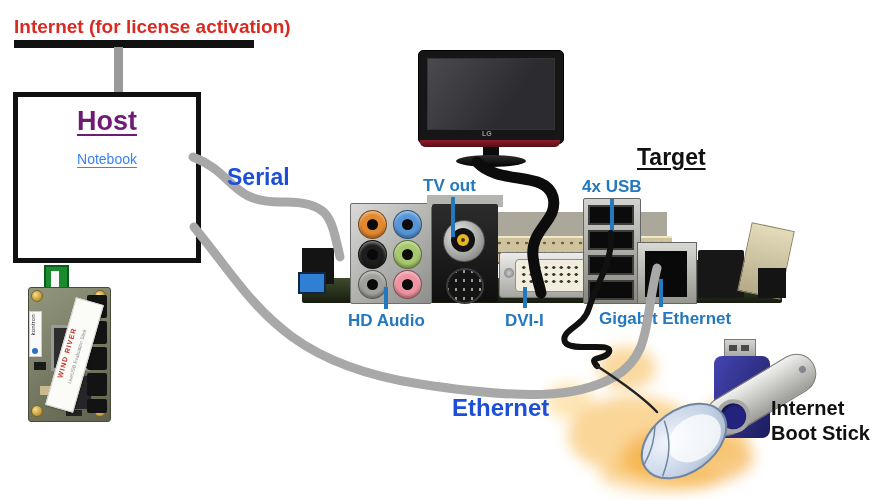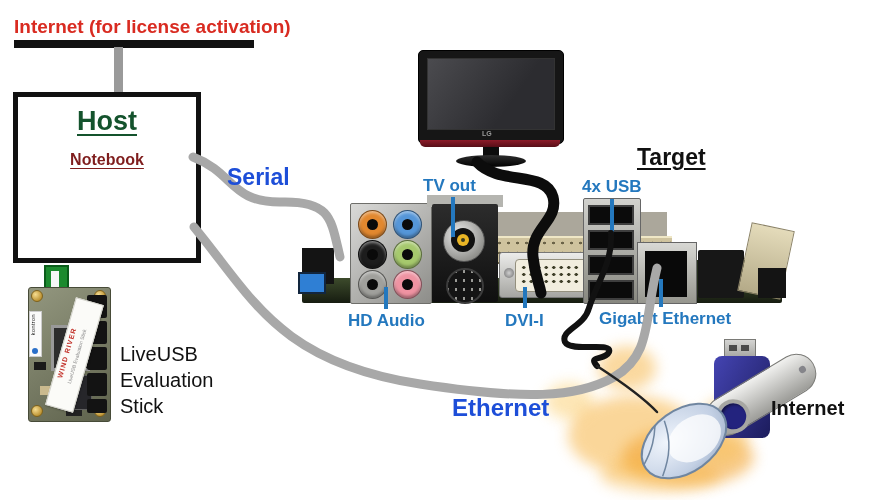--- a/index.html
+++ b/index.html
@@ -6,23 +6,23 @@
   #canvas{position:relative;width:872px;height:500px;background:#fff;overflow:hidden;
           font-family:"Liberation Sans",sans-serif;}
   .abs{position:absolute;}
   
   #internet-label{left:14px;top:16px;font-size:19px;font-weight:bold;color:#d92b21;white-space:nowrap;}
   #internet-bar{left:14px;top:40px;width:240px;height:8px;background:#111;}
   #internet-cable{left:114px;top:47px;width:9px;height:48px;background:#9a9a9a;}
   #host-box{left:13px;top:92px;width:178px;height:161px;background:#fff;border:5px solid #111;
             text-align:center;z-index:3;}
   .host-title{margin-top:9px;font-size:27px;font-weight:bold;text-decoration:underline;
-              text-underline-offset:4px;color:#14532d;}
-  .host-line{font-size:16px;font-weight:bold;text-decoration:underline;text-underline-offset:3px;
-             color:#7f1d1d;margin-top:6px;}
+              text-underline-offset:4px;color:#701a75;}
+  .host-line{font-size:14px;font-weight:normal;text-decoration:underline;text-underline-offset:3px;
+             color:#3b82f6;margin-top:6px;}
   .graylab{font-weight:bold;color:#1d4ed8;z-index:5;white-space:nowrap;}
   #serial-label{left:227px;top:164px;font-size:23px;}
   #ethernet-label{left:452px;top:394px;font-size:24px;}
   #target-label{left:637px;top:144px;font-size:23px;font-weight:bold;color:#111;
                 text-decoration:underline;text-underline-offset:3px;z-index:5;}
   .bluelab{font-size:17px;font-weight:bold;color:#2478be;z-index:3;white-space:nowrap;}
   .bline{position:absolute;width:4px;background:#2478be;z-index:3;}
   
   .blob{position:absolute;border-radius:50%;filter:blur(7px);z-index:1;}
   
@@ -220,36 +220,32 @@
   <div class="ram" style="top:347px;"></div>
   <div class="ram" style="top:373px;"></div>
   <div class="ram" style="top:399px;height:14px;"></div>
   <div class="bit" style="left:34px;top:362px;width:12px;height:8px;background:#1a1a1a;"></div>
   <div class="bit" style="left:40px;top:386px;width:14px;height:9px;background:#caba8e;"></div>
   <div class="bit" style="left:66px;top:410px;width:16px;height:6px;background:#222;"></div>
   <div class="abs" id="wr-sticker">
     <span class="wr1">WIND RIVER</span>
     <span class="wr2">LiveUSB Evaluation Stick</span>
   </div>
-  <div class="abs" id="liveusb-caption">
-    <div>LiveUSB</div>
-    <div>Evaluation</div>
-    <div>Stick</div>
-  </div>
 
   <div class="abs" id="vx-usb"></div>
   <div class="vx-slot" style="left:729px;"></div>
   <div class="vx-slot" style="left:741px;"></div>
   <div class="abs" id="vx-body"></div>
   <div class="abs" id="vx-swivel">
     <div id="vx-ring"></div>
     <div id="vx-notch"></div>
   </div>
   <div class="abs" id="vx-caption">
     <div>Internet</div>
+    <div>Boot Stick</div>
   </div>
 
   <svg id="wires" width="872" height="500" viewBox="0 0 872 500">
     <defs>
       <radialGradient id="mg" cx="35%" cy="35%" r="80%">
         <stop offset="0%" stop-color="#f0f5fc"></stop>
           <stop offset="70%" stop-color="#c3d0e4"></stop>
           <stop offset="100%" stop-color="#9fb0c9"></stop>
       </radialGradient>
     </defs>

